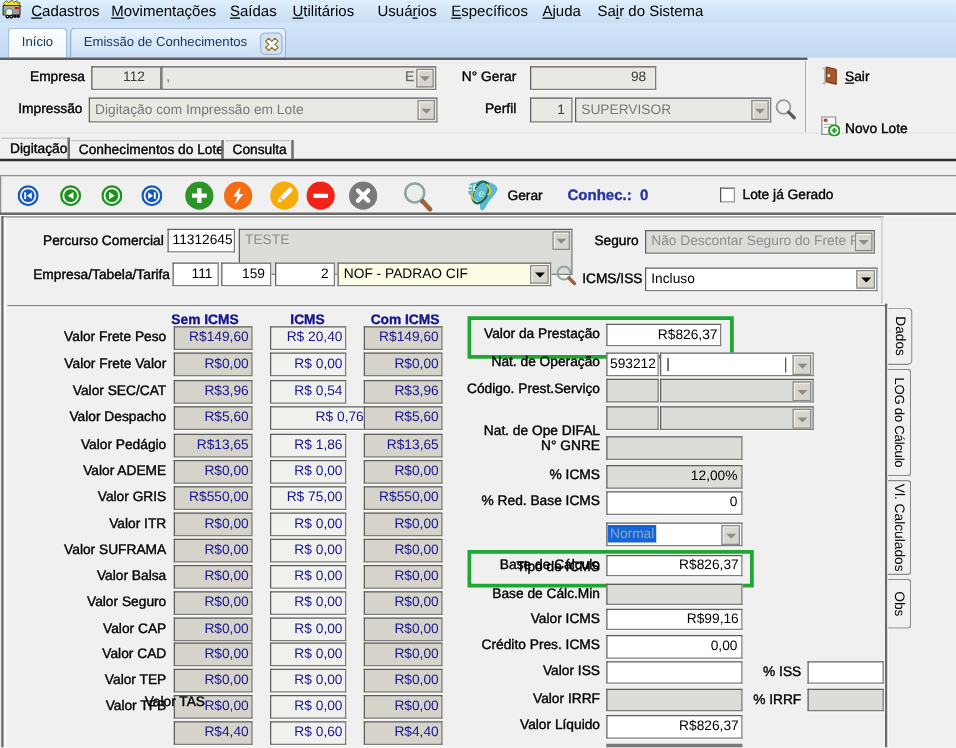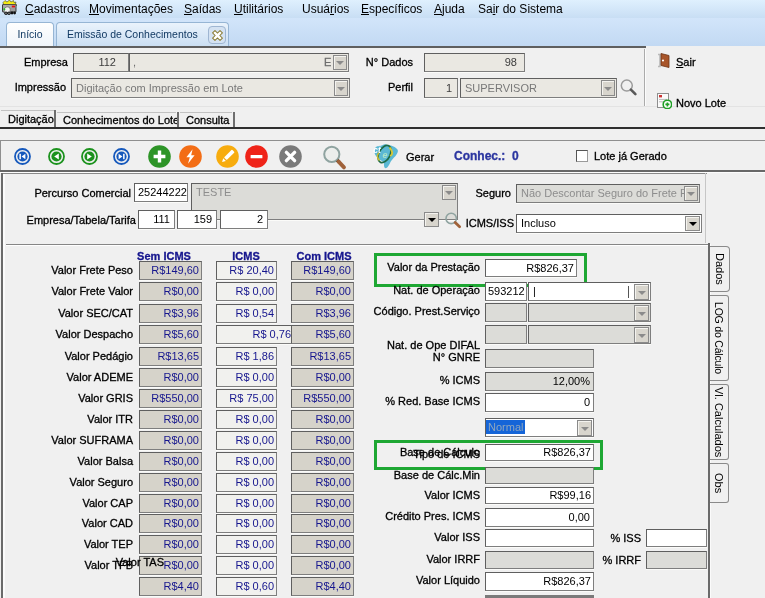--- a/index.html
+++ b/index.html
@@ -56,21 +56,21 @@
         <path d="M3.25,0.2 H6.15 V3.25 H9.2 V6.15 H6.15 V9.2 H3.25 V6.15 H0.2 V3.25 H3.25 Z" fill="#fff" stroke="#8a7c34" stroke-width="0.85"></path>
       </g>
 </svg>
 <div class="a" style="left:0;top:46px;width:646px;height:2px;background:#5f5f5f;"></div>
 <div class="lbl lr" style="left:0;top:56px;width:68px;">Empresa</div>
 <div class="f gy rt" style="left:73px;top:53px;width:56px;height:19px;line-height:17px;padding-right:12px;color:#3c3c3c;">112</div>
 <div class="f gy" style="left:129px;top:53px;width:220px;height:19px;line-height:17px;padding-left:3px;color:#6e6e6e;">,</div>
 <div class="lbl" style="left:324px;top:56px;color:#6e6e6e;">E</div>
 <div class="ab" style="left:333px;top:55px;width:14px;height:15px;"></div>
 <div class="tri" style="left:336px;top:61px;border-top:4px solid #8b8b8b;"></div>
-<div class="lbl lr" style="left:310px;top:56px;width:103px;">N° Dados</div>
+<div class="lbl lr" style="left:310px;top:56px;width:103px;">N° Gerar</div>
 <div class="f gy rt" style="left:424px;top:53px;width:101px;height:19px;line-height:17px;padding-right:7px;color:#3c3c3c;">98</div>
 <div class="lbl lr" style="left:0;top:81px;width:66px;">Impressão</div>
 <div class="f gy" style="left:71px;top:78px;width:279px;height:20px;line-height:18px;padding-left:4px;color:#787878;">Digitação com Impressão em Lote</div>
 <div class="ab" style="left:334px;top:80px;width:14px;height:16px;"></div>
 <div class="tri" style="left:337px;top:87px;border-top:4px solid #8b8b8b;"></div>
 <div class="lbl lr" style="left:310px;top:81px;width:103px;">Perfil</div>
 <div class="f gy rt" style="left:424px;top:78px;width:34px;height:20px;line-height:18px;padding-right:5px;color:#3c3c3c;">1</div>
 <div class="f gy" style="left:460px;top:78px;width:157px;height:20px;line-height:18px;padding-left:4px;color:#787878;">SUPERVISOR</div>
 <div class="ab" style="left:601px;top:80px;width:14px;height:16px;"></div>
 <div class="tri" style="left:604px;top:87px;border-top:4px solid #8b8b8b;"></div>
@@ -172,32 +172,33 @@
 <div class="lbl" style="left:454px;top:149px;font-weight:bold;color:#2b35a0;font-size:12px;">Conhec.: &nbsp;0</div>
 <div class="a" style="left:576px;top:150px;width:12px;height:12px;background:#fff;border:1px solid #9a9a9a;border-top-color:#555;border-left-color:#555;box-sizing:border-box;"></div>
 <div class="lbl" style="left:594px;top:150px;">Lote já Gerado</div>
 <div class="a" style="left:1px;top:173px;width:706px;height:1px;background:#8a8a8a;"></div>
 <div class="a" style="left:1px;top:173px;width:2px;height:425px;background:#6a6a6a;"></div>
 <div class="a" style="left:3px;top:174px;width:2px;height:424px;background:#fbfbfb;"></div>
 <div class="a" style="left:705px;top:173px;width:1px;height:70px;background:#c6c6c6;"></div>
 <div class="a" style="left:708px;top:243px;width:2px;height:355px;background:#6a6a6a;"></div>
 <div class="a" style="left:710px;top:244px;width:1px;height:354px;background:#fbfbfb;"></div>
 <div class="lbl lr" style="left:0;top:187px;width:131px;">Percurso Comercial</div>
-<div class="f" style="left:134px;top:183px;width:54px;height:19px;line-height:17px;padding-left:3px;">25244222</div>
+<div class="f" style="left:134px;top:183px;width:54px;height:19px;line-height:17px;padding-left:3px;">11312645</div>
 <div class="f gy2" style="left:191px;top:183px;width:267px;height:37px;line-height:17px;padding-left:4px;color:#8d8d8d;">TESTE</div>
 <div class="ab" style="left:442px;top:185px;width:14px;height:15px;"></div>
 <div class="tri" style="left:445px;top:191px;border-top:4px solid #8b8b8b;"></div>
 <div class="lbl lr" style="left:377px;top:187px;width:134px;">Seguro</div>
 <div class="f gy2" style="left:516px;top:184px;width:184px;height:19px;line-height:17px;padding-left:4px;color:#8d8d8d;">Não Descontar Seguro do Frete P</div>
 <div class="ab" style="left:684px;top:186px;width:14px;height:15px;"></div>
 <div class="tri" style="left:687px;top:192px;border-top:4px solid #8b8b8b;"></div>
 <div class="lbl lr" style="left:0;top:214px;width:136px;">Empresa/Tabela/Tarifa</div>
 <div class="f rt" style="left:138px;top:210px;width:37px;height:19px;line-height:17px;padding-right:4px;">111</div>
 <div class="f rt" style="left:177px;top:210px;width:40px;height:19px;line-height:17px;padding-right:4px;">159</div>
 <div class="f rt" style="left:220px;top:210px;width:48px;height:19px;line-height:17px;padding-right:4px;">2</div>
+<div class="f" style="left:270px;top:210px;width:171px;height:19px;line-height:17px;padding-left:4px;background:#fcfce6;">NOF - PADRAO CIF</div>
 <div class="ab" style="left:424px;top:212px;width:15px;height:15px;"></div>
 <div class="tri" style="left:428px;top:218px;border-top:4px solid #000;"></div>
 <svg class="a" style="left:445px;top:212px" width="17" height="17" viewBox="0 0 17 17">
 <circle cx="6.2" cy="6.4" r="5.2" fill="none" stroke="#8fa3a0" stroke-width="1.6"></circle>
 <line x1="10.2" y1="10.4" x2="14.6" y2="14.8" stroke="#a0623a" stroke-width="2.8" stroke-linecap="round"></line>
 </svg>
 <div class="lbl lr" style="left:405px;top:217px;width:109px;">ICMS/ISS</div>
 <div class="f" style="left:516px;top:214px;width:186px;height:19px;line-height:17px;padding-left:4px;">Incluso</div>
 <div class="ab" style="left:685px;top:216px;width:15px;height:15px;"></div>
 <div class="tri" style="left:689px;top:222px;border-top:4px solid #000;"></div>

